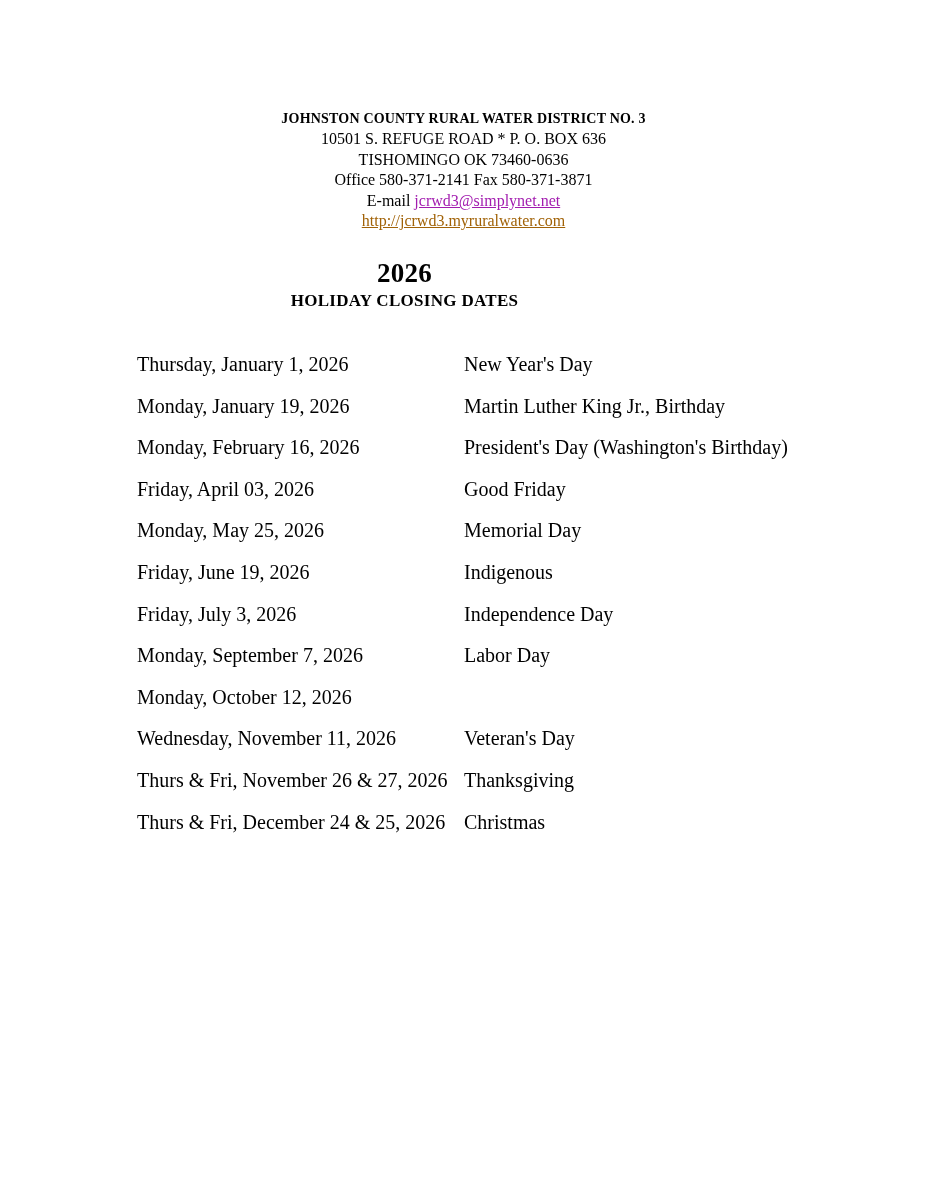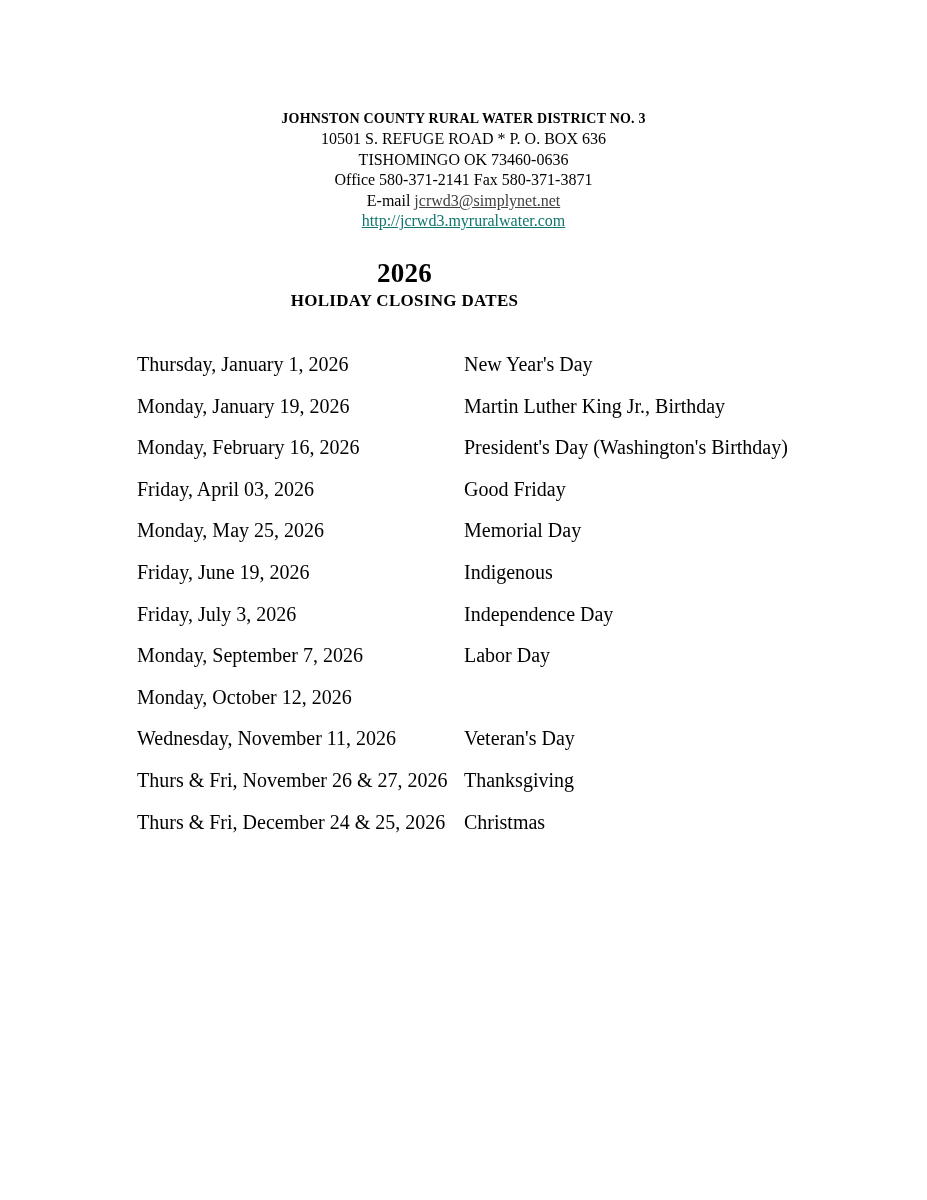--- a/index.html
+++ b/index.html
@@ -99,22 +99,22 @@
 </head>
 <body>
 
 <div class="page">
 
   <div class="letterhead">
     <div class="org-name">JOHNSTON COUNTY RURAL WATER DISTRICT NO. 3</div>
     <div class="addr-line">10501 S. REFUGE ROAD * P. O. BOX 636</div>
     <div class="addr-line">TISHOMINGO OK 73460-0636</div>
     <div class="addr-line">Office 580-371-2141 Fax 580-371-3871</div>
-    <div class="addr-line email-line"><span class="label">E-mail </span><span class="link" style="color: #404040;">jcrwd3@simplynet.net</span></div>
-    <div class="addr-line"><span class="link" style="color: #0f766e;">http://jcrwd3.myruralwater.com</span></div>
+    <div class="addr-line email-line"><span class="label">E-mail </span><span class="link" style="color: #a21caf;">jcrwd3@simplynet.net</span></div>
+    <div class="addr-line"><span class="link" style="color: #a16207;">http://jcrwd3.myruralwater.com</span></div>
   </div>
 
   <div class="title-block">
     <div class="year-title">2026</div>
     <div class="subtitle">HOLIDAY CLOSING DATES</div>
   </div>
 
   <div class="holiday-list" id="holiday-list">
       <div class="holiday-row">
         <span class="holiday-date">Thursday, January 1, 2026</span>

